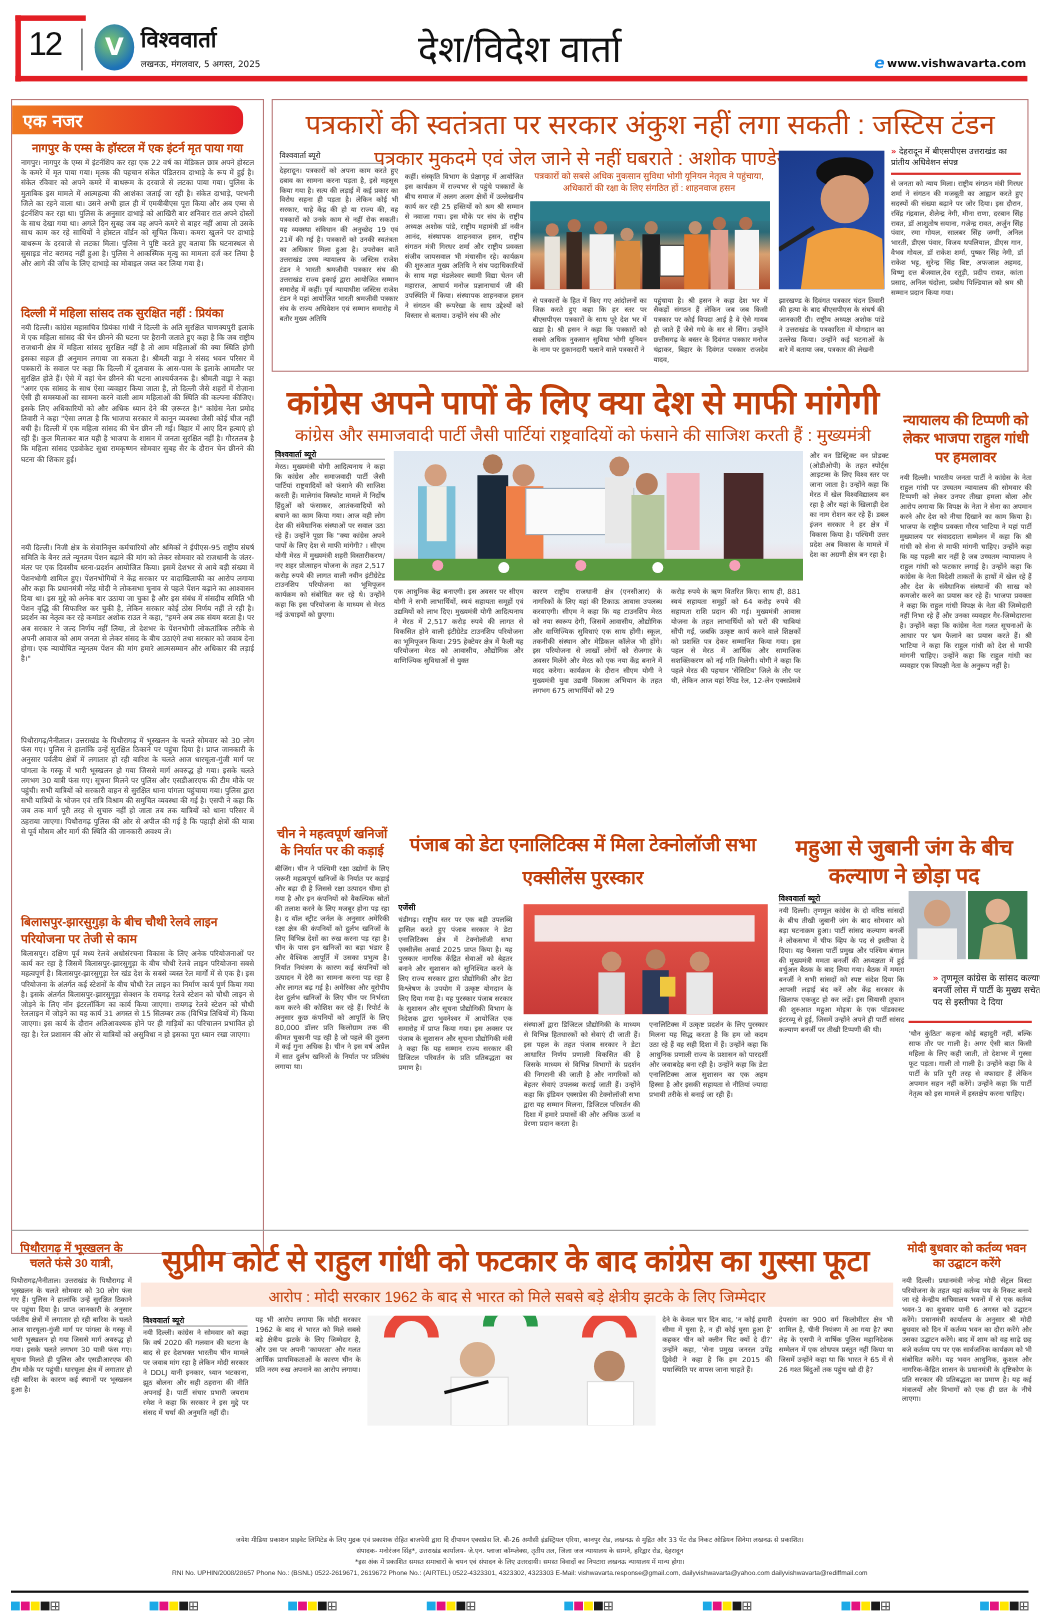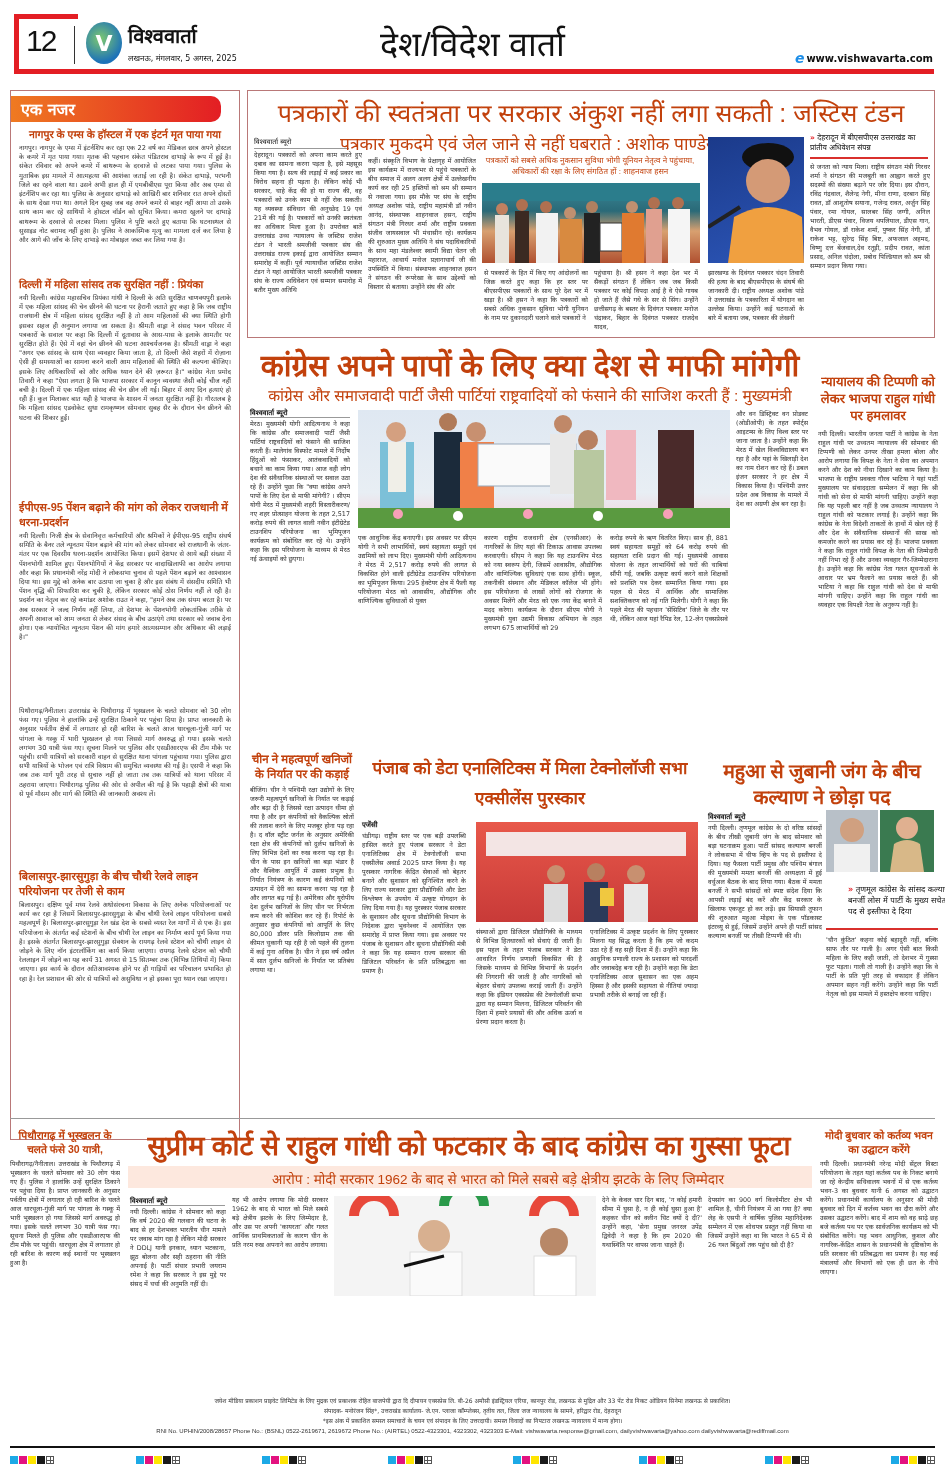--- a/index.html
+++ b/index.html
@@ -51,21 +51,20 @@
 </div>
 
 <div class="abs frame" style="left:10px; top:90px; width:230px; height:1050px; padding:5px 8px;">
   <div style="margin-left:-8px; width:210px;">
     <div class="ek-najar">एक नजर</div>
   </div>
   <div class="hl" style="font-size:10.5px; font-weight:bold; margin:5px 0 3px; text-align:center;">नागपुर के एम्स के हॉस्टल में एक इंटर्न मृत पाया गया</div>
   <div class="text-block" style="height:128px;">नागपुर। नागपुर के एम्स में इंटर्नशिप कर रहा एक 22 वर्ष का मेडिकल छात्र अपने होस्टल के कमरे में मृत पाया गया। मृतक की पहचान संकेत पंडितराव दाभाड़े के रूप में हुई है। संकेत रविवार को अपने कमरे में बाथरूम के दरवाजे से लटका पाया गया। पुलिस के मुताबिक इस मामले में आत्महत्या की आशंका जताई जा रही है। संकेत दाभाड़े, परभनी जिले का रहने वाला था। उसने अभी हाल ही में एमबीबीएस पूरा किया और अब एम्स से इंटर्नशिप कर रहा था। पुलिस के अनुसार दाभाड़े को आखिरी बार शनिवार रात अपने दोस्तों के साथ देखा गया था। अगले दिन सुबह जब वह अपने कमरे से बाहर नहीं आया तो उसके साथ काम कर रहे साथियों ने होस्टल वॉर्डन को सूचित किया। कमरा खुलने पर दाभाड़े बाथरूम के दरवाजे से लटका मिला। पुलिस ने पुष्टि करते हुए बताया कि घटनास्थल से सुसाइड नोट बरामद नहीं हुआ है। पुलिस ने आकस्मिक मृत्यु का मामला दर्ज कर लिया है और आगे की जाँच के लिए दाभाड़े का मोबाइल जब्त कर लिया गया है।</div>
   <div class="hl" style="font-size:10.5px; font-weight:bold; margin:5px 0 3px;">दिल्ली में महिला सांसद तक सुरक्षित नहीं : प्रियंका</div>
   <div class="text-block" style="height:200px;">नयी दिल्ली। कांग्रेस महासचिव प्रियंका गांधी ने दिल्ली के अति सुरक्षित चाणक्यपुरी इलाके में एक महिला सांसद की चेन छीनने की घटना पर हैरानी जताते हुए कहा है कि जब राष्ट्रीय राजधानी क्षेत्र में महिला सांसद सुरक्षित नहीं है तो आम महिलाओं की क्या स्थिति होगी इसका सहज ही अनुमान लगाया जा सकता है। श्रीमती वाड्रा ने संसद भवन परिसर में पत्रकारों के सवाल पर कहा कि दिल्ली में दूतावास के आस-पास के इलाके आमतौर पर सुरक्षित होते हैं। ऐसे में वहां चेन छीनने की घटना आश्चर्यजनक है। श्रीमती वाड्रा ने कहा "अगर एक सांसद के साथ ऐसा व्यवहार किया जाता है, तो दिल्ली जैसे शहरों में रोज़ाना ऐसी ही समस्याओं का सामना करने वाली आम महिलाओं की स्थिति की कल्पना कीजिए। इसके लिए अधिकारियों को और अधिक ध्यान देने की ज़रूरत है।" कांग्रेस नेता प्रमोद तिवारी ने कहा "ऐसा लगता है कि भाजपा सरकार में कानून व्यवस्था जैसी कोई चीज नहीं बची है। दिल्ली में एक महिला सांसद की चेन छीन ली गई। बिहार में आए दिन हत्याएं हो रही हैं। कुल मिलाकर बात यही है भाजपा के शासन में जनता सुरक्षित नहीं है। गौरतलब है कि महिला सांसद एडवोकेट सुधा रामकृष्णन सोमवार सुबह सैर के दौरान चेन छीनने की घटना की शिकार हुईं।</div>
-  <div class="hl" style="font-size:11px; font-weight:bold; margin:5px 0 3px;">ईपीएस-95 पेंशन बढ़ाने की मांग को लेकर राजधानी में धरना-प्रदर्शन</div>
   <div class="text-block" style="height:175px;">नयी दिल्ली। निजी क्षेत्र के सेवानिवृत्त कर्मचारियों और श्रमिकों ने ईपीएस-95 राष्ट्रीय संघर्ष समिति के बैनर तले न्यूनतम पेंशन बढ़ाने की मांग को लेकर सोमवार को राजधानी के जंतर-मंतर पर एक दिवसीय धरना-प्रदर्शन आयोजित किया। इसमें देशभर से आये बड़ी संख्या में पेंशनभोगी शामिल हुए। पेंशनभोगियों ने केंद्र सरकार पर वादाखिलाफी का आरोप लगाया और कहा कि प्रधानमंत्री नरेंद्र मोदी ने लोकसभा चुनाव से पहले पेंशन बढ़ाने का आश्वासन दिया था। इस मुद्दे को अनेक बार उठाया जा चुका है और इस संबंध में संसदीय समिति भी पेंशन वृद्धि की सिफारिश कर चुकी है, लेकिन सरकार कोई ठोस निर्णय नहीं ले रही है। प्रदर्शन का नेतृत्व कर रहे कमांडर अशोक राउत ने कहा, "हमने अब तक संयम बरता है। पर अब सरकार ने जल्द निर्णय नहीं लिया, तो देशभर के पेंशनभोगी लोकतांत्रिक तरीके से अपनी आवाज को आम जनता से लेकर संसद के बीच उठाएंगे तथा सरकार को जवाब देना होगा। एक न्यायोचित न्यूनतम पेंशन की मांग हमारे आत्मसम्मान और अधिकार की लड़ाई है।"</div>
   <div class="text-block" style="height:156px;">पिथौरागढ़/नैनीताल। उत्तराखंड के पिथौरागढ़ में भूस्खलन के चलते सोमवार को 30 लोग फंस गए। पुलिस ने हालांकि उन्हें सुरक्षित ठिकाने पर पहुंचा दिया है। प्राप्त जानकारी के अनुसार पर्वतीय क्षेत्रों में लगातार हो रही बारिश के चलते आज धारचूला-गुंजी मार्ग पर पांगला के गस्कू में भारी भूस्खलन हो गया जिससे मार्ग अवरुद्ध हो गया। इसके चलते लगभग 30 यात्री फंस गए। सूचना मिलने पर पुलिस और एसडीआरएफ की टीम मौके पर पहुंची। सभी यात्रियों को सरकारी वाहन से सुरक्षित थाना पांगला पहुंचाया गया। पुलिस द्वारा सभी यात्रियों के भोजन एवं रात्रि विश्राम की समुचित व्यवस्था की गई है। एसपी ने कहा कि जब तक मार्ग पूरी तरह से सुचारु नहीं हो जाता तब तक यात्रियों को थाना परिसर में ठहराया जाएगा। पिथौरागढ़ पुलिस की ओर से अपील की गई है कि पहाड़ी क्षेत्रों की यात्रा से पूर्व मौसम और मार्ग की स्थिति की जानकारी अवश्य लें।</div>
   <div class="hl" style="font-size:11px; font-weight:bold; margin:5px 0 3px;">बिलासपुर-झारसुगुड़ा के बीच चौथी रेलवे लाइन परियोजना पर तेजी से काम</div>
   <div class="text-block" style="height:175px;">बिलासपुर। दक्षिण पूर्व मध्य रेलवे अधोसंरचना विकास के लिए अनेक परियोजनाओं पर कार्य कर रहा है जिसमें बिलासपुर-झारसुगुड़ा के बीच चौथी रेलवे लाइन परियोजना सबसे महत्वपूर्ण है। बिलासपुर-झारसुगुड़ा रेल खंड देश के सबसे व्यस्त रेल मार्गों में से एक है। इस परियोजना के अंतर्गत कई स्टेशनों के बीच चौथी रेल लाइन का निर्माण कार्य पूर्ण किया गया है। इसके अंतर्गत बिलासपुर-झारसुगुड़ा सेक्शन के रायगढ़ रेलवे स्टेशन को चौथी लाइन से जोड़ने के लिए नॉन इंटरलॉकिंग का कार्य किया जाएगा। रायगढ़ रेलवे स्टेशन को चौथी रेललाइन में जोड़ने का यह कार्य 31 अगस्त से 15 सितम्बर तक (विभिन्न तिथियों में) किया जाएगा। इस कार्य के दौरान अतिआवश्यक होने पर ही गाड़ियों का परिचालन प्रभावित हो रहा है। रेल प्रशासन की ओर से यात्रियों को असुविधा न हो इसका पूरा ध्यान रखा जाएगा।</div>
 </div>
 
 <div class="abs frame" style="left:247px; top:90px; width:688px; height:248px;">
   <div class="hl" style="font-size:25px; text-align:center; margin-top:4px; white-space:nowrap;">पत्रकारों की स्वतंत्रता पर सरकार अंकुश नहीं लगा सकती : जस्टिस टंडन</div>
   <div class="abs" style="left:6px; top:46px; width:95px;">
     <div style="font-size:7px; border-bottom:1px solid #999; padding-bottom:2px;">विश्ववार्ता ब्यूरो</div>
@@ -194,37 +193,37 @@
 </div>
 <div class="abs red-rule" style="left:826px; top:928px; width:112px;"></div>
 <div class="abs col-text" style="left:826px; top:936px; width:112px; height:176px;">'चौन कुंठित' कहना कोई बहादुरी नहीं, बल्कि साफ तौर पर गाली है। अगर ऐसी बात किसी महिला के लिए कही जाती, तो देशभर में गुस्सा फूट पड़ता। गाली तो गाली है। उन्होंने कहा कि वे पार्टी के प्रति पूरी तरह से वफादार हैं लेकिन अपमान सहन नहीं करेंगे। उन्होंने कहा कि पार्टी नेतृत्व को इस मामले में हस्तक्षेप करना चाहिए।</div>
 
 <div class="abs" style="left:10px; top:1118px; width:925px; height:1px; background:#999;"></div>
 <div class="abs hl" style="left:10px; top:1128px; width:110px; font-size:10.5px; line-height:14px; text-align:center; font-weight:bold;">पिथौरागढ़ में भूस्खलन के चलते फंसे 30 यात्री,</div>
 <div class="abs col-text" style="left:10px; top:1160px; width:110px; height:225px;">पिथौरागढ़/नैनीताल। उत्तराखंड के पिथौरागढ़ में भूस्खलन के चलते सोमवार को 30 लोग फंस गए हैं। पुलिस ने हालांकि उन्हें सुरक्षित ठिकाने पर पहुंचा दिया है। प्राप्त जानकारी के अनुसार पर्वतीय क्षेत्रों में लगातार हो रही बारिश के चलते आज धारचूला-गुंजी मार्ग पर पांगला के गस्कू में भारी भूस्खलन हो गया जिससे मार्ग अवरुद्ध हो गया। इसके चलते लगभग 30 यात्री फंस गए। सूचना मिलते ही पुलिस और एसडीआरएफ की टीम मौके पर पहुंची। धारचूला क्षेत्र में लगातार हो रही बारिश के कारण कई स्थानों पर भूस्खलन हुआ है।</div>
 
 <div class="abs hl" style="left:124px; top:1126px; width:690px; font-size:27px; text-align:center; font-weight:bold; white-space:nowrap;">सुप्रीम कोर्ट से राहुल गांधी को फटकार के बाद कांग्रेस का गुस्सा फूटा</div>
 <div class="abs aarop" style="left:128px; top:1166px; width:684px; height:22px;"></div>
-<div class="abs hl" style="left:128px; top:1170px; width:684px; font-size:13.5px; text-align:center; white-space:nowrap;margin-left:28px;">आरोप : मोदी सरकार 1962 के बाद से भारत को मिले सबसे बड़े क्षेत्रीय झटके के लिए जिम्मेदार</div>
+<div class="abs hl" style="left:128px; top:1170px; width:684px; font-size:13.5px; text-align:center; white-space:nowrap;">आरोप : मोदी सरकार 1962 के बाद से भारत को मिले सबसे बड़े क्षेत्रीय झटके के लिए जिम्मेदार</div>
 <div class="abs" style="left:130px; top:1196px; font-size:7px; font-weight:bold; width:95px; border-bottom:1px solid #999;">विश्ववार्ता ब्यूरो</div>
 <div class="abs col-text" style="left:130px; top:1208px; width:96px; height:180px;">नयी दिल्ली। कांग्रेस ने सोमवार को कहा कि वर्ष 2020 की गलवान की घटना के बाद से हर देशभक्त भारतीय चीन मामले पर जवाब मांग रहा है लेकिन मोदी सरकार ने DDLJ यानी इनकार, ध्यान भटकाना, झूठ बोलना और सही ठहराना की नीति अपनाई है। पार्टी संचार प्रभारी जयराम रमेश ने कहा कि सरकार ने इस मुद्दे पर संसद में चर्चा की अनुमति नहीं दी।</div>
 <div class="abs col-text" style="left:232px; top:1196px; width:96px; height:192px;">यह भी आरोप लगाया कि मोदी सरकार 1962 के बाद से भारत को मिले सबसे बड़े क्षेत्रीय झटके के लिए जिम्मेदार है, और उस पर अपनी 'कायरता' और गलत आर्थिक प्राथमिकताओं के कारण चीन के प्रति नरम रुख अपनाने का आरोप लगाया।</div>
 <div class="abs photo" style="left:334px; top:1196px; width:262px; height:100px; background:#f4f4f4;">
   <svg width="262" height="100" viewBox="0 0 262 100">
     <path d="M20 20 A20 20 0 0 1 60 20" stroke="#e8483a" stroke-width="10" fill="none"></path>
     <path d="M110 10 A20 20 0 0 1 150 10" stroke="#2a9a4a" stroke-width="10" fill="none"></path>
     <path d="M200 20 A20 20 0 0 1 240 20" stroke="#e8483a" stroke-width="10" fill="none"></path>
     <circle cx="100" cy="40" r="16" fill="#d8b090"></circle>
       <rect x="76" y="56" width="52" height="44" fill="#fafafa" stroke="#ddd"></rect>
     <line x1="70" y1="70" x2="110" y2="60" stroke="#111" stroke-width="3"></line>
     <circle cx="220" cy="46" r="14" fill="#b88868"></circle>
       <rect x="200" y="60" width="42" height="40" fill="#fff" stroke="#ddd"></rect>
   </svg>
 </div>
-<div class="abs col-text" style="left:602px; top:1196px; width:100px; height:192px;">देने के केवल चार दिन बाद, 'न कोई हमारी सीमा में घुसा है, न ही कोई घुसा हुआ है' कहकर चीन को क्लीन चिट क्यों दे दी?' उन्होंने कहा, 'सेना प्रमुख जनरल उपेंद्र द्विवेदी ने कहा है कि हम 2020 की यथास्थिति पर वापस जाना चाहते हैं।</div>
+<div class="abs col-text" style="left:602px; top:1196px; width:100px; height:192px;">देने के केवल चार दिन बाद, 'न कोई हमारी सीमा में घुसा है, न ही कोई घुसा हुआ है' कहकर चीन को क्लीन चिट क्यों दे दी?' उन्होंने कहा, 'सेना प्रमुख जनरल उपेंद्र द्विवेदी ने कहा है कि हम 2015 की यथास्थिति पर वापस जाना चाहते हैं।</div>
 <div class="abs col-text" style="left:708px; top:1196px; width:104px; height:192px;">देपसांग का 900 वर्ग किलोमीटर क्षेत्र भी शामिल है, चीनी नियंत्रण में आ गया है? क्या लेह के एसपी ने वार्षिक पुलिस महानिदेशक सम्मेलन में एक शोधपत्र प्रस्तुत नहीं किया था जिसमें उन्होंने कहा था कि भारत ने 65 में से 26 गश्त बिंदुओं तक पहुंच खो दी है?</div>
 
 <div class="abs hl" style="left:820px; top:1128px; width:118px; font-size:10.5px; line-height:14px; text-align:center; font-weight:bold;">मोदी बुधवार को कर्तव्य भवन का उद्घाटन करेंगे</div>
 <div class="abs col-text" style="left:820px; top:1160px; width:118px; height:228px;">नयी दिल्ली। प्रधानमंत्री नरेन्द्र मोदी सेंट्रल विस्टा परियोजना के तहत यहां कर्तव्य पथ के निकट बनाये जा रहे केन्द्रीय सचिवालय भवनों में से एक कर्तव्य भवन-3 का बुधवार यानी 6 अगस्त को उद्घाटन करेंगे। प्रधानमंत्री कार्यालय के अनुसार श्री मोदी बुधवार को दिन में कर्तव्य भवन का दौरा करेंगे और उसका उद्घाटन करेंगे। बाद में शाम को वह साढ़े छह बजे कर्तव्य पथ पर एक सार्वजनिक कार्यक्रम को भी संबोधित करेंगे। यह भवन आधुनिक, कुशल और नागरिक-केंद्रित शासन के प्रधानमंत्री के दृष्टिकोण के प्रति सरकार की प्रतिबद्धता का प्रमाण है। यह कई मंत्रालयों और विभागों को एक ही छत के नीचे लाएगा।</div>
 
 <div class="abs" style="left:0; top:1396px; width:945px;">
   <div class="footer-text">जयेश मीडिया प्रकाशन प्राइवेट लिमिटेड के लिए मुद्रक एवं प्रकाशक रोहित बाजपेयी द्वारा दि दीपायन एक्सप्रेस लि. बी-26 अमौसी इंडस्ट्रियल एरिया, कानपुर रोड, लखनऊ से मुद्रित और 33 पेंट रोड निकट ओडियन सिनेमा लखनऊ से प्रकाशित।</div>
   <div class="footer-text">संपादक- मनोरंजन सिंह*, उत्तराखंड कार्यालय- जे.एन. प्लाजा कॉम्प्लेक्स, तृतीय तल, जिला जज न्यायालय के सामने, हरिद्वार रोड, देहरादून</div>
   <div class="footer-text">*इस अंक में प्रकाशित समस्त समाचारों के चयन एवं संपादन के लिए उत्तरदायी। समस्त विवादों का निपटारा लखनऊ न्यायालय में मान्य होगा।</div>
   <div class="footer-text" style="font-family:'Liberation Sans', sans-serif;">RNI No. UPHIN/2008/28657 Phone No.: (BSNL) 0522-2619671, 2619672 Phone No.: (AIRTEL) 0522-4323301, 4323302, 4323303 E-Mail: vishwavarta.response@gmail.com, dailyvishwavarta@yahoo.com dailyvishwavarta@rediffmail.com</div>

